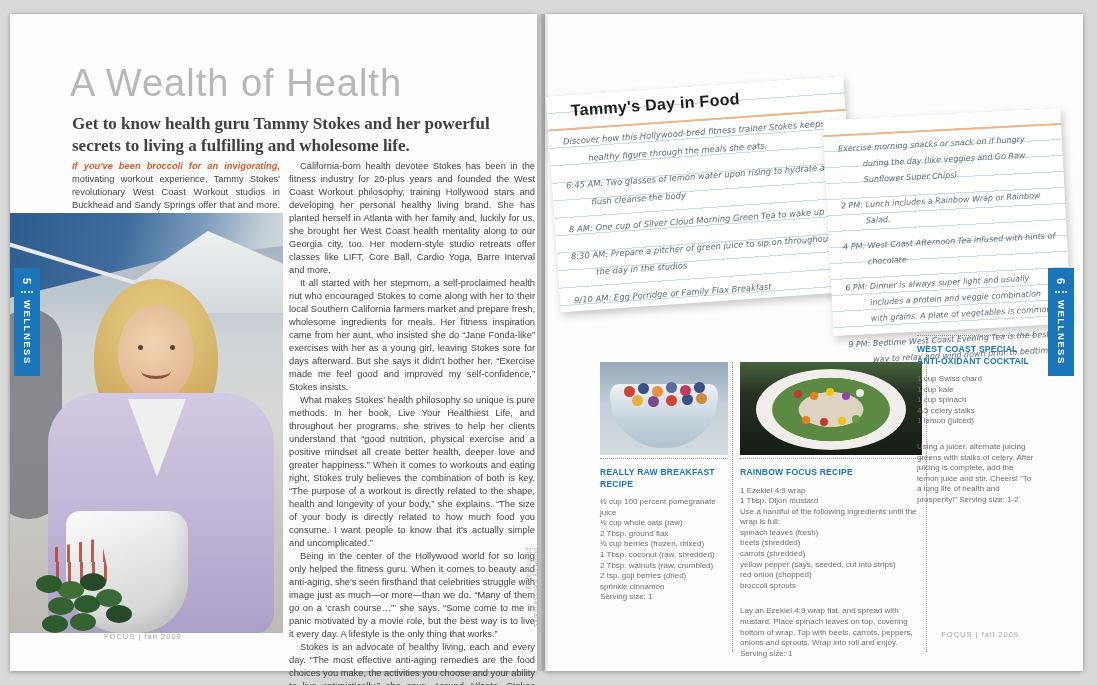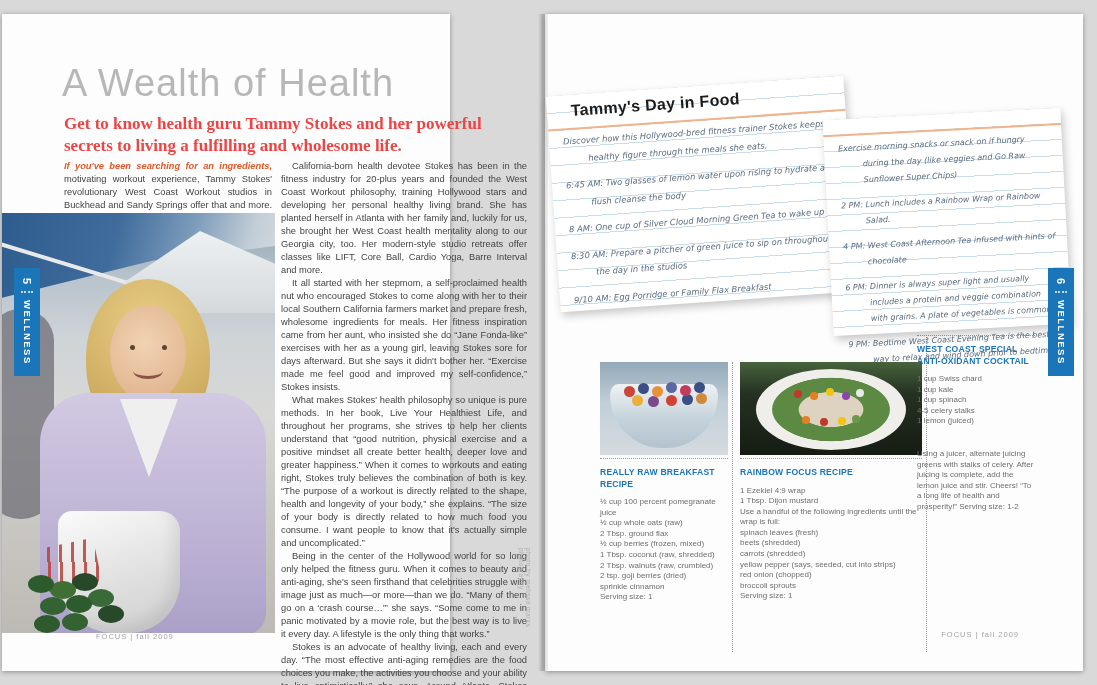--- a/index.html
+++ b/index.html
@@ -1,38 +1,38 @@
 <!DOCTYPE html>
 <html><head>
 <meta charset="utf-8">
 <style>
   html,body{margin:0;padding:0;}
   body{
     width:1097px;height:685px;position:relative;overflow:hidden;
     background:#d9d9d9;font-family:"Liberation Sans",sans-serif;color:#444;
   }
   .page{position:absolute;top:14px;height:657px;background:#fdfdfd;box-shadow:0 1px 5px rgba(0,0,0,.35);}
-  .page-left{left:2px;width:448px;}
+  .page-left{left:10px;width:527px;}
   .page-right{left:545px;width:538px;}
   .spine{position:absolute;left:538px;top:14px;width:10px;height:657px;
     background:linear-gradient(90deg,rgba(0,0,0,0) 0%,rgba(0,0,0,.18) 45%,rgba(0,0,0,.05) 100%);}
 
   
   .tab{position:absolute;width:26px;height:108px;background:#1a76b8;color:#fff;z-index:30;
     display:flex;flex-direction:column;align-items:center;padding:10px 0;box-sizing:border-box;}
   .tab-left{left:14px;top:268px;}
   .tab-right{left:1048px;top:268px;}
   .tab .num{writing-mode:vertical-rl;font-size:11px;font-weight:700;}
   .tab .tab-dots{width:12px;border-top:2px dotted rgba(255,255,255,.75);margin:7px 0;}
   .tab .label{writing-mode:vertical-rl;font-size:9.5px;letter-spacing:1.5px;font-weight:700;}
 
   
   .a-title{position:absolute;left:60px;top:48px;font-size:38px;color:#b7b7b7;letter-spacing:1px;font-weight:400;}
   .subtitle{position:absolute;left:62px;top:99px;width:436px;font-family:"Liberation Serif",serif;
-    font-weight:700;font-size:17px;line-height:22px;color:#ef4444;}
+    font-weight:700;font-size:17px;line-height:22px;color:#404040;}
   .col-intro{position:absolute;left:62px;top:146px;width:208px;font-size:9.3px;line-height:13px;text-align:justify;}
   .lead-in{color:#e0592a;font-weight:700;font-style:italic;}
   .col-main{position:absolute;left:279px;top:146px;width:246px;font-size:9.3px;line-height:13px;text-align:justify;}
   .col-main p{margin:0;text-indent:11px;}
   .credit{position:absolute;left:516px;top:534px;writing-mode:vertical-rl;font-size:6.5px;color:#adadad;letter-spacing:.5px;}
   .footer{position:absolute;font-size:7.5px;color:#a3a3a3;letter-spacing:1px;padding-left:48px;}
   .footer-left{left:46px;bottom:30px;}
   .footer-right{right:64px;bottom:32px;}
 
   
@@ -98,31 +98,31 @@
     background:radial-gradient(ellipse at center,#ddd3c0 0 30%,#5d8a43 31% 55%,#f0eeea 56% 74%,#dddbd5 75% 100%);}
   .salad-bits{position:absolute;left:54px;top:28px;width:8px;height:8px;border-radius:50%;background:#c0392b;
     box-shadow:16px 2px 0 #e67e22,32px -2px 0 #f1c40f,48px 2px 0 #8e44ad,62px -1px 0 #e8e8e8,
     8px 26px 0 #e67e22,26px 28px 0 #c0392b,44px 27px 0 #f1c40f,58px 25px 0 #6d9a4a;}
   .rcol{position:absolute;color:#6e6e6e;}
   .rcol1{left:55px;top:444px;width:128px;}
   .rcol2{left:195px;top:444px;width:182px;}
   .rcol3{left:372px;top:321px;width:118px;}
   .r-head{border-top:1px dotted #999;padding-top:8px;color:#1b75bc;font-weight:700;font-size:8.6px;line-height:11.5px;letter-spacing:.2px;}
   .r-body{font-size:8px;line-height:10.6px;margin-top:7px;}
-  .instr{margin-top:22px;}
+  .instr{margin-top:15px;}
 </style>
 </head>
 <body>
 
 <div class="page page-left">
   <h1 class="a-title" style="margin:0;font-weight:400;">A Wealth of Health</h1>
   <div class="subtitle">Get to know health guru Tammy Stokes and her powerful secrets to living a fulfilling and wholesome life.</div>
 
   <div class="col-intro">
-    <span class="lead-in">If you've been searching for an ingredients,</span><span> motivating workout experience, Tammy Stokes' revolutionary West Coast Workout studios in Buckhead and Sandy Springs offer that and more. As the outside world disappears and you enter the studios, an inspiring journey lies before you.</span>
+    <span class="lead-in">If you've been broccoli for an invigorating,</span><span> motivating workout experience, Tammy Stokes' revolutionary West Coast Workout studios in Buckhead and Sandy Springs offer that and more. As the outside world disappears and you enter the studios, an inspiring journey lies before you.</span>
   </div>
 
   <div class="main-photo">
     <div class="mp-canopy"></div>
     <div class="mp-frame"></div>
     <div class="mp-tent"></div>
     <div class="mp-figure"></div>
     <div class="mp-hair"></div>
     <div class="mp-face"></div>
     <div class="mp-eye l"></div>
@@ -204,20 +204,21 @@
     <div class="r-body">
       <div>1 Ezekiel 4:9 wrap</div>
       <div>1 Tbsp. Dijon mustard</div>
       <div>Use a handful of the following ingredients until the wrap is full:</div>
       <div>spinach leaves (fresh)</div>
       <div>beets (shredded)</div>
       <div>carrots (shredded)</div>
       <div>yellow pepper (says, seeded, cut into strips)</div>
       <div>red onion (chopped)</div>
       <div>broccoli sprouts</div>
+      <div class="instr">Lay an Ezekiel 4:9 wrap flat, and spread with mustard. Place spinach leaves on top, covering bottom of wrap. Top with beets, carrots, peppers, onions and sprouts. Wrap into roll and enjoy.</div>
       <div>Serving size: 1</div>
     </div>
   </div>
 
   <div class="rcol rcol3">
     <div class="r-head">
       <div>WEST COAST SPECIAL</div>
       <div>ANTI-OXIDANT COCKTAIL</div>
     </div>
     <div class="r-body">

